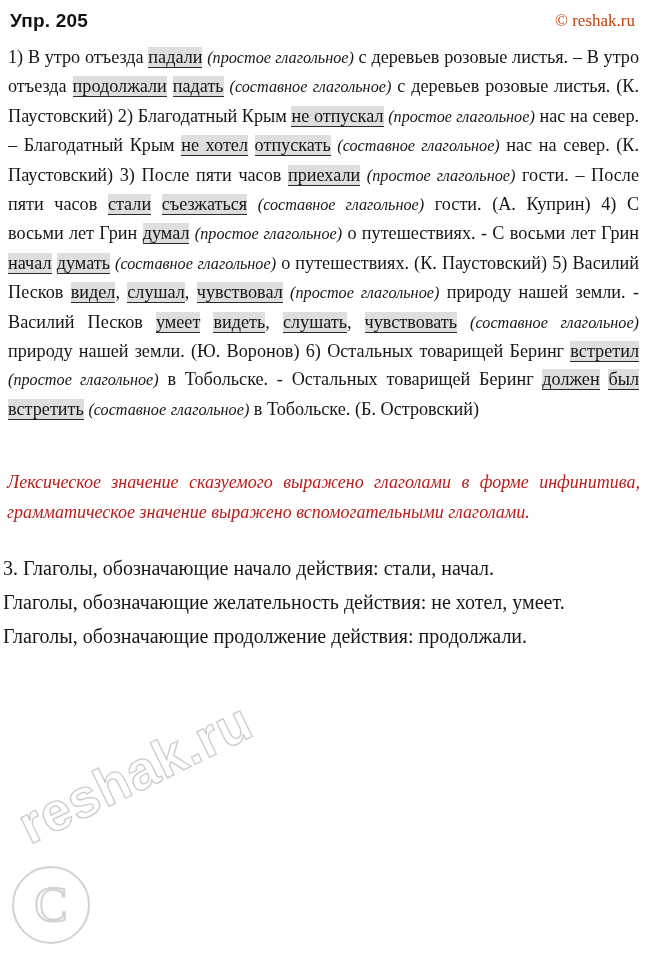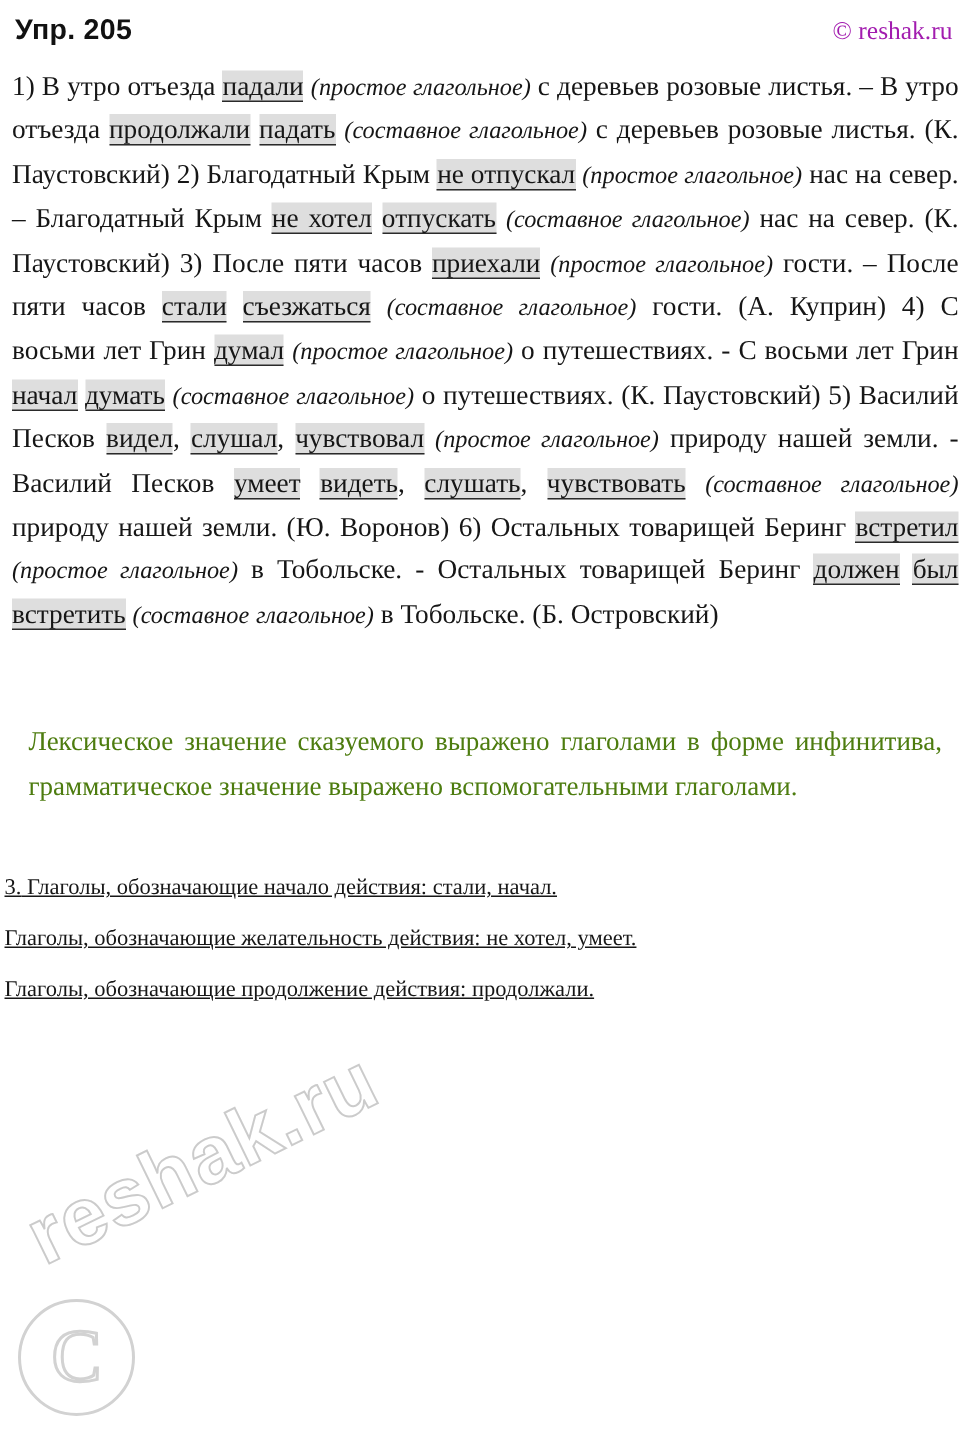--- a/index.html
+++ b/index.html
@@ -83,21 +83,21 @@
     font-weight: bold;
     font-size: 19px;
     letter-spacing: .2px;
     color: #111;
   }
   .copyright {
     position: absolute;
     right: 4px;
     top: 3px;
     font-size: 17px;
-    color: #a21caf;
+    color: #c2410c;
     white-space: nowrap;
   }
 
   .body-text {
     position: absolute;
     left: 3px;
     top: 38px;
     width: 641px;
   }
 
@@ -119,34 +119,34 @@
     border-bottom: 1.6px solid #2a2a2a;
     padding-bottom: 0px;
   }
   
   .gl {
     font-style: italic;
     font-size: 16.2px;
   }
   
   p.italic-note {
-    margin: 16px;
+    margin: 4px;
+    font-style: italic;
     font-size: 18px;
     line-height: 30px;
     text-align: justify;
-    color: #4d7c0f;
+    color: #b91c1c;
   }
 
   p.plain-line {
     margin: 0;
-    font-size: 15px;
+    font-size: 20px;
     line-height: 34px;
     text-align: left;
     color: #161616;
-    text-decoration: underline;
   }
 </style>
 </head>
 <body>
 
 <div class="watermark-layer">
   <div class="wm-text">reshak.ru</div>
   <div class="wm-circle"></div>
 </div>
 

